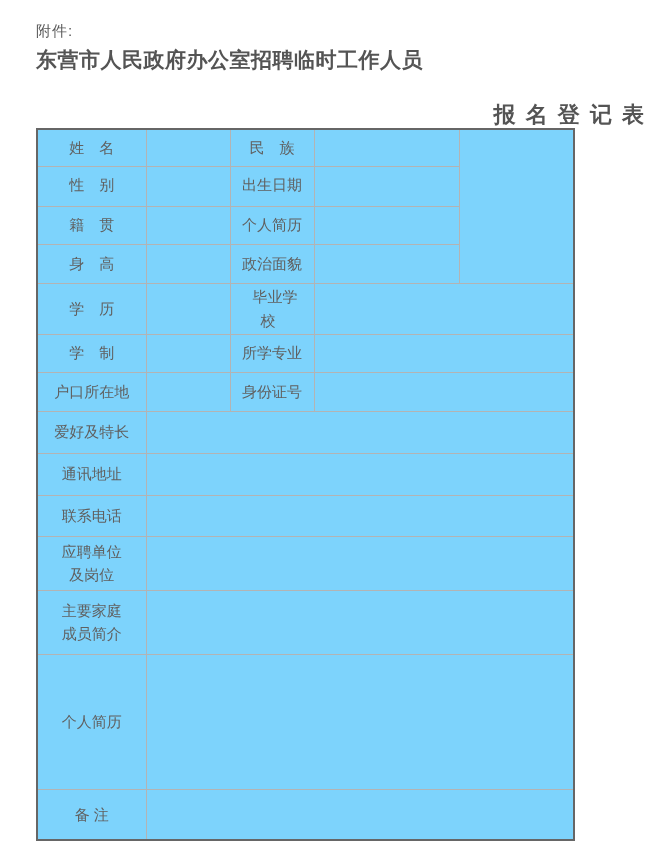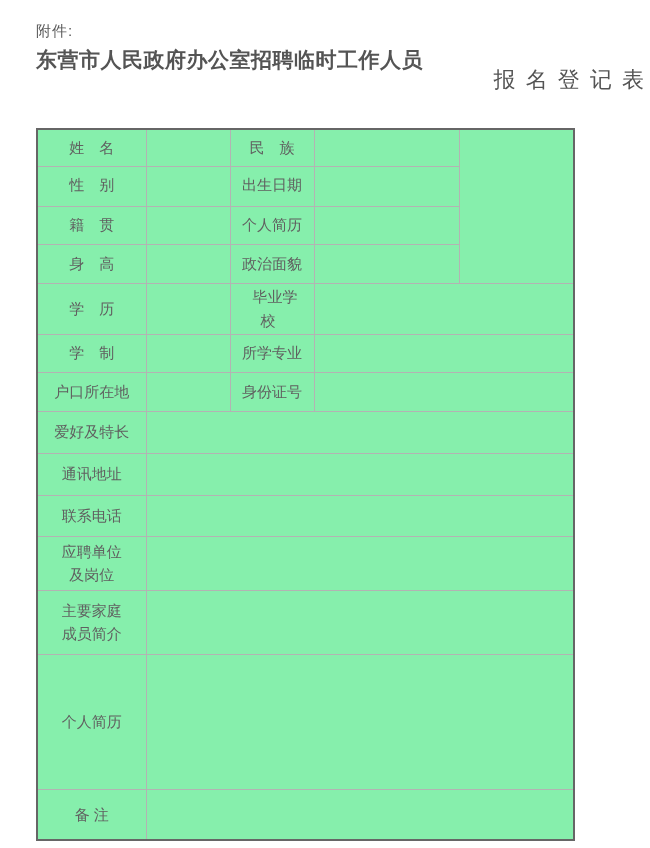--- a/index.html
+++ b/index.html
@@ -13,30 +13,30 @@
   .attachment {
     position:absolute; left:36px; top:10px;
     font-size:15px; color:#595959; letter-spacing:1px;margin-top:12px;
   }
   .doc-title {
     position:absolute; left:36px; top:46px;
     font-size:21px; font-weight:bold; color:#545454; letter-spacing:0.5px;
     white-space:nowrap;
   }
   .doc-subtitle {
-    position:absolute; right:4px; top:65px;
-    font-size:22px; font-weight:normal; color:#545454; letter-spacing:2px;
+    position:absolute; right:4px; top:100px;
+    font-size:22px; font-weight:bold; color:#545454; letter-spacing:2px;
     white-space:nowrap;
   }
   table.form {
     position:absolute; left:36px; top:128px;
     width:537px;
     border-collapse:collapse; table-layout:fixed;
     border:2px solid #666666;
-    background:#86efac;
+    background:#7dd3fc;
   }
   table.form td {
     border:1px solid #b3b3b3;
     color:#606060;
     font-size:15px;
     vertical-align:middle;
     padding:0 4px;
     line-height:1.55;
     overflow:hidden;
   }

